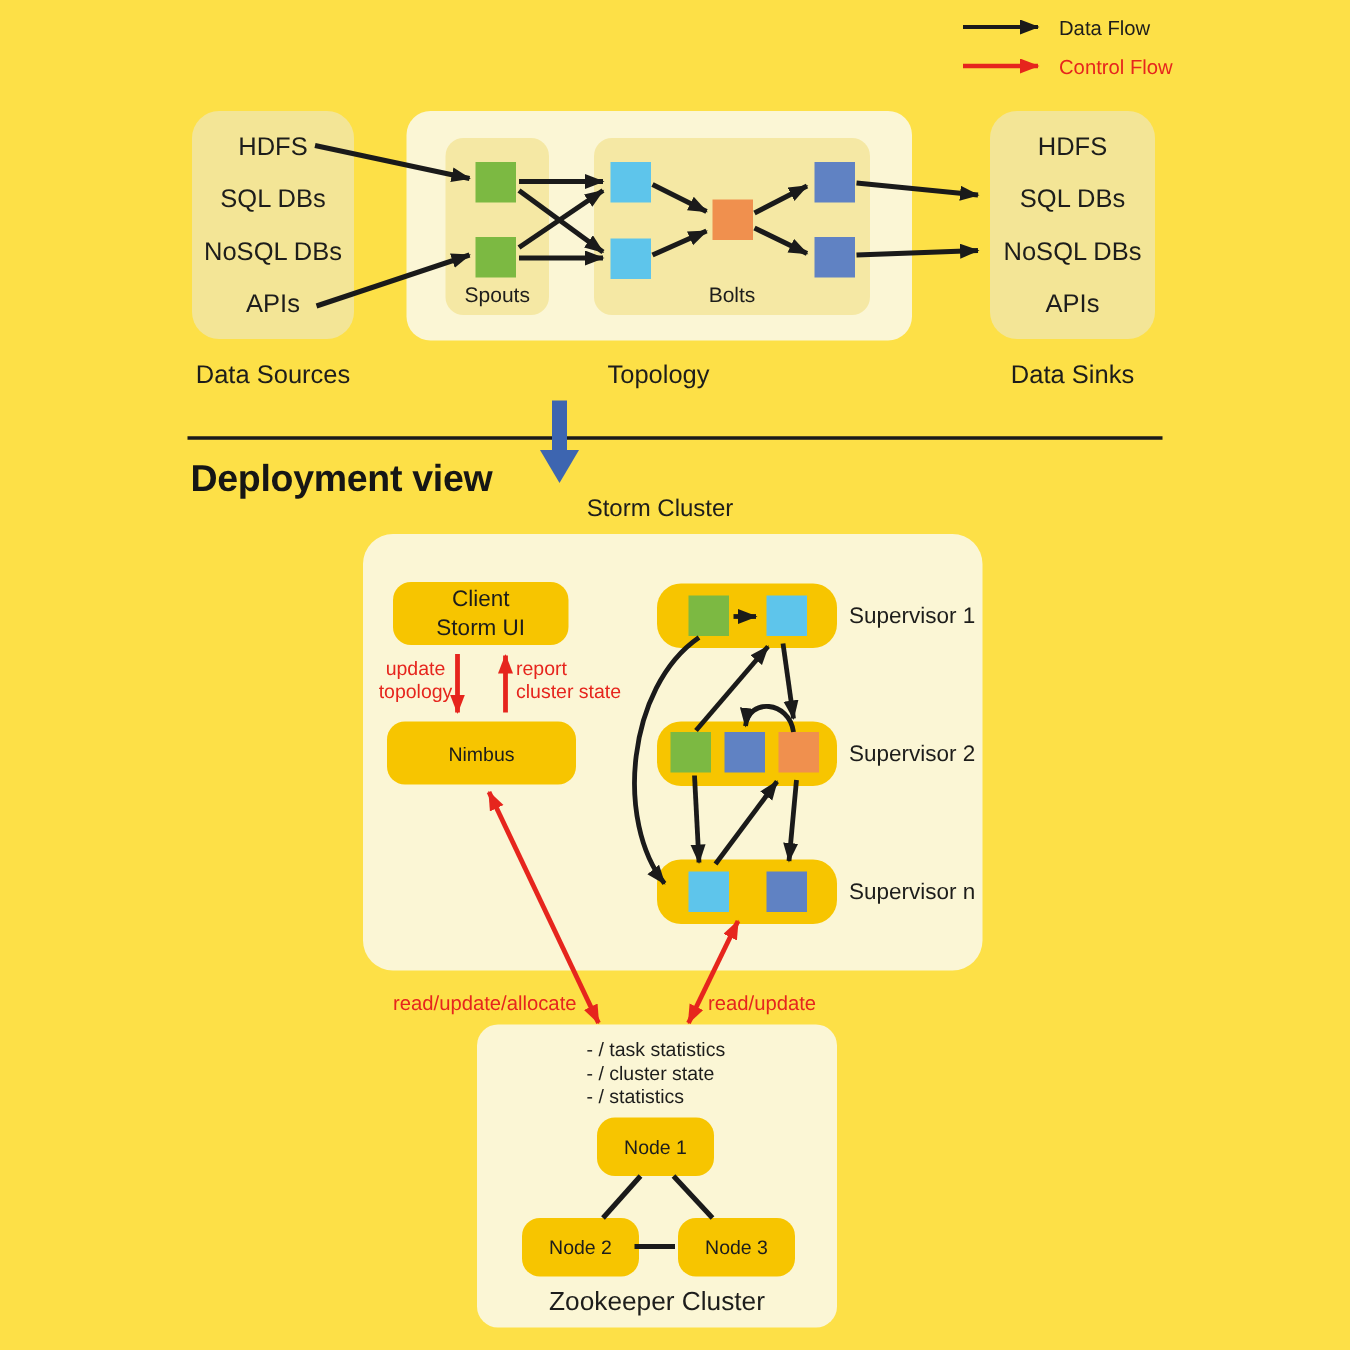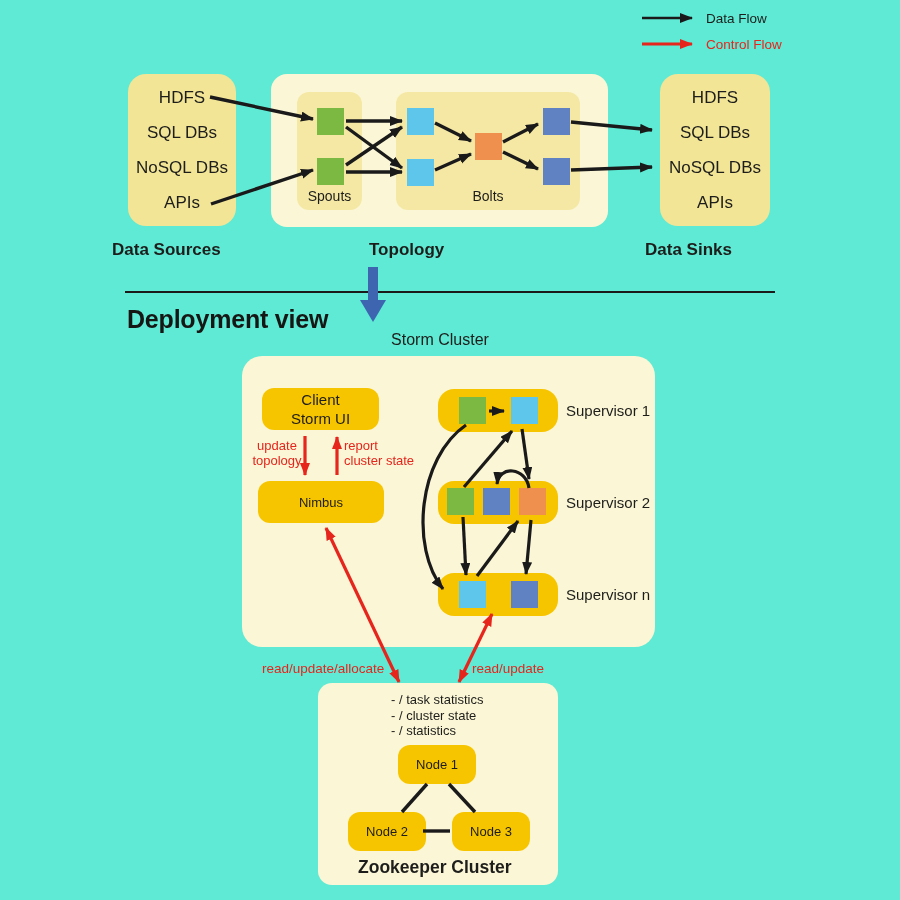--- a/index.html
+++ b/index.html
@@ -1,34 +1,34 @@
 <!DOCTYPE html>
 <html><head>
 <meta charset="utf-8">
 <style>
   html,body{margin:0;padding:0;background:#ffffff;}
   #stage{
-    position:relative;width:900px;height:900px;background:#5eead4;overflow:hidden;
+    position:relative;width:900px;height:900px;background:#fde047;overflow:hidden;
     font-family:"Liberation Sans",sans-serif;color:#1d1d1b;
   }
   .abs{position:absolute;}
   .heading{font-size:25px;font-weight:700;letter-spacing:-0.2px;color:#161615;}
   .container-yellow{background:#FBF6D5;border-radius:16px;}
   .panel-yellow{background:#F3E596;border-radius:18px;}
   .inner-yellow{background:#F5E8A4;border-radius:12px;}
   .golden{background:#F7C500;border-radius:12px;}
   .sq{position:absolute;width:27px;height:27px;}
   .sq-green{background:#7CB942;}
   .sq-lblue{background:#5EC5EB;}
   .sq-dblue{background:#6082C3;}
   .sq-orange{background:#F0904E;}
   .src-list{display:flex;flex-direction:column;justify-content:space-around;
     align-items:center;height:100%;padding:6px 0;box-sizing:border-box;}
   .src-item{font-size:17px;}
-  .zone-label{font-size:17px;text-align:left;font-weight:bold;}
+  .zone-label{font-size:17px;text-align:center;}
   .small-label{font-size:14px;text-align:center;}
   .box-label{font-size:13px;text-align:right;}
   .sup-label{font-size:15px;}
   .red-text{color:#E6251D;}
   .legend-text{font-size:13.5px;}
   .red-small{font-size:13px;line-height:15px;}
   .zk-entries{font-size:13px;line-height:15.5px;}
   .centered-flex{display:flex;align-items:center;justify-content:center;}
   svg.overlay{position:absolute;left:0;top:0;z-index:20;pointer-events:none;}
   .z5{z-index:5;} .z8{z-index:8;}
@@ -46,21 +46,21 @@
     <div class="src-list">
       <span class="src-item">HDFS</span>
       <span class="src-item">SQL DBs</span>
       <span class="src-item">NoSQL DBs</span>
       <span class="src-item">APIs</span>
     </div>
   </div>
   <div class="abs zone-label" style="left:112px;top:240px;width:140px;">Data Sources</div>
 
   <div class="abs container-yellow" style="left:271px;top:74px;width:337px;height:153px;"></div>
-  <div class="abs inner-yellow z5" style="left:297px;top:92px;width:65px;height:118px;">
+  <div class="abs inner-yellow z5" style="left:297px;top:92px;width:46px;height:118px;padding-left:23px;">
     <div class="abs small-label" style="left:0;right:0;bottom:6px;">Spouts</div>
   </div>
   <div class="abs inner-yellow z5" style="left:396px;top:92px;width:184px;height:118px;">
     <div class="abs small-label" style="left:0;right:0;bottom:6px;">Bolts</div>
   </div>
   <div class="abs sq sq-green z8" style="left:317px;top:108px;"></div>
   <div class="abs sq sq-green z8" style="left:317px;top:158px;"></div>
   <div class="abs sq sq-lblue z8" style="left:407px;top:108px;"></div>
   <div class="abs sq sq-lblue z8" style="left:407px;top:159px;"></div>
   <div class="abs sq sq-orange z8" style="left:475px;top:133px;"></div>

